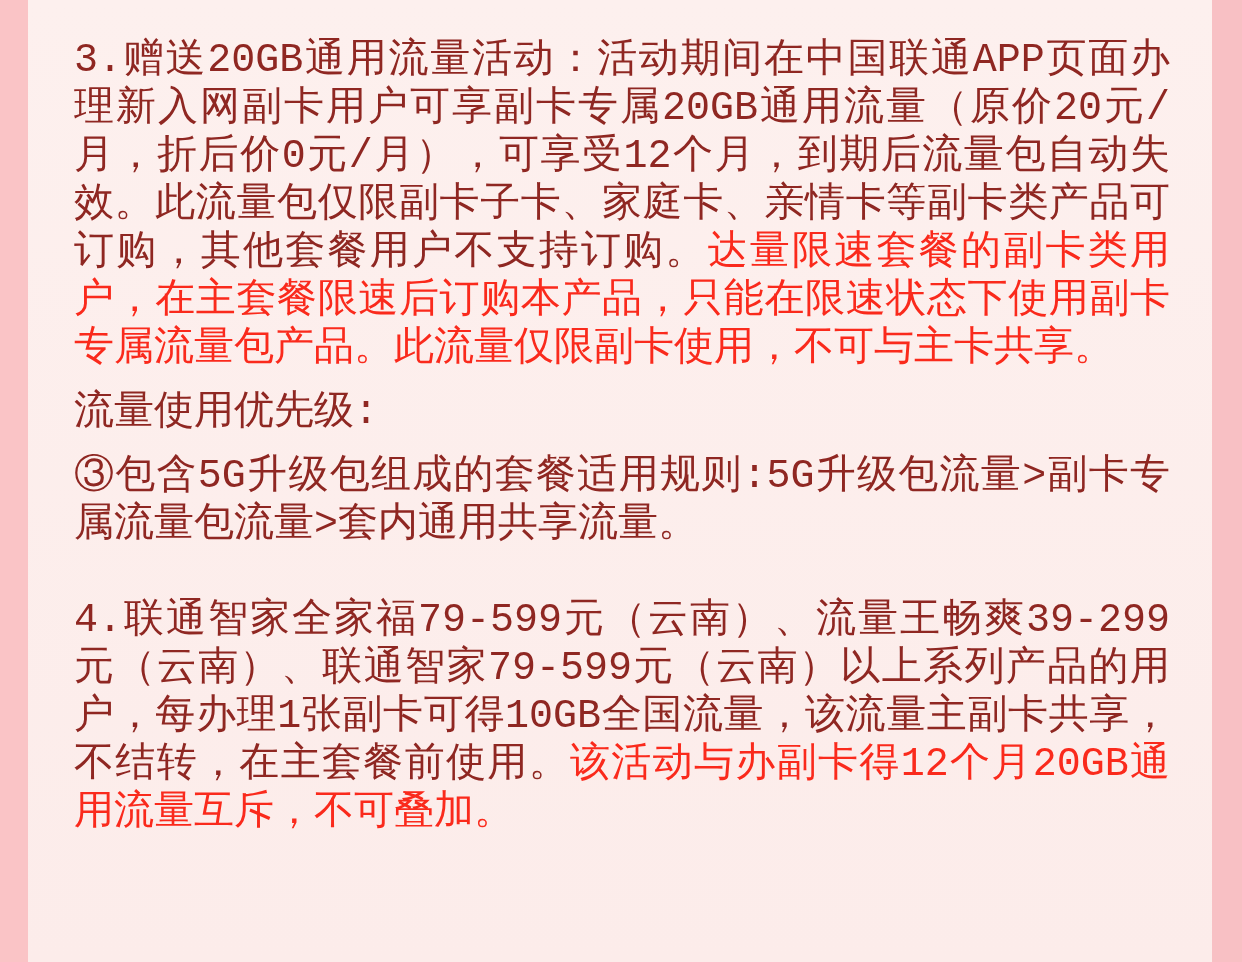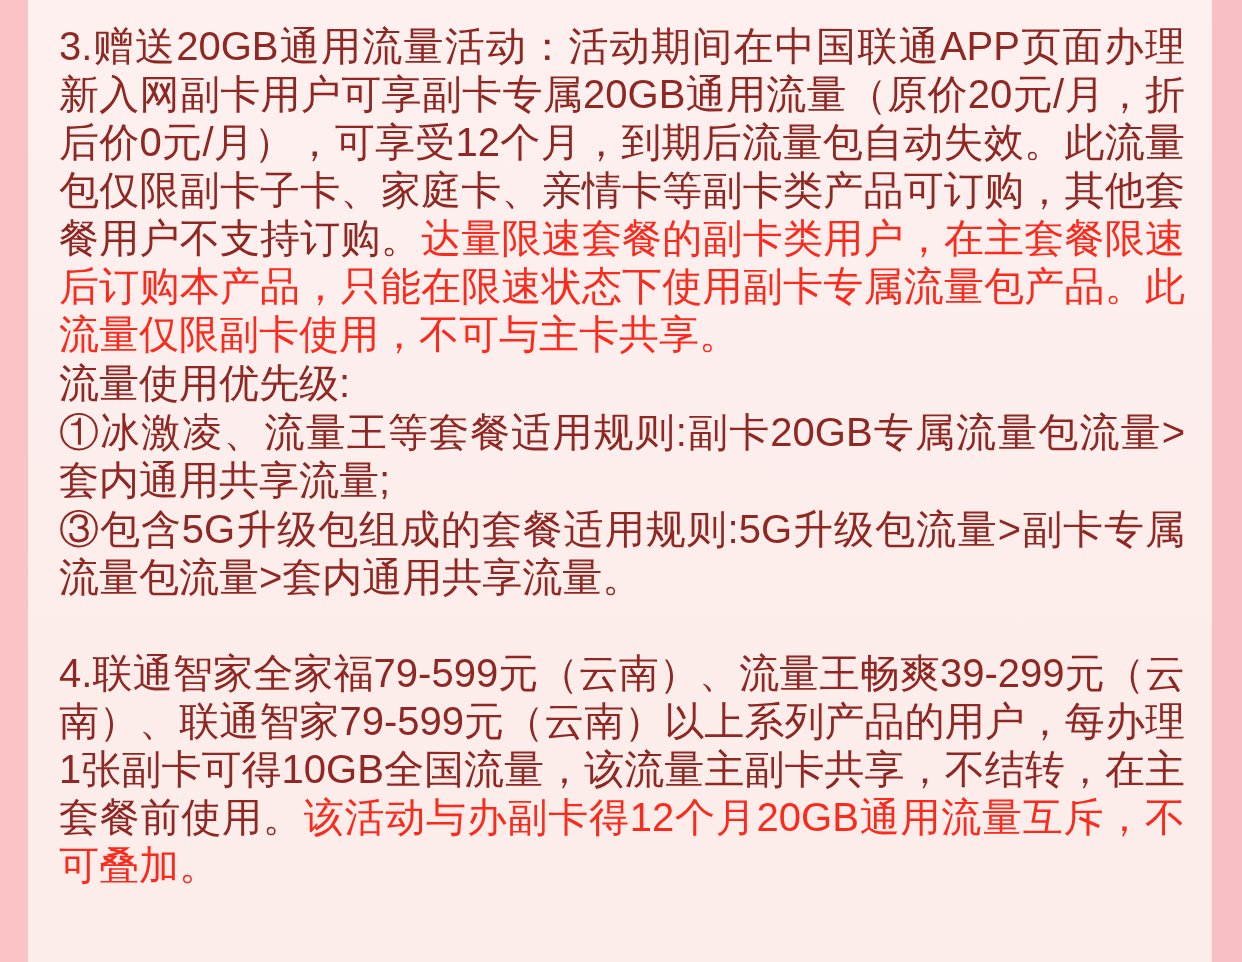--- a/index.html
+++ b/index.html
@@ -35,43 +35,43 @@
     right: 56px;
     top: 21px;
     font-size: 40px;
     line-height: 48px;
     color: #8f2722;
     text-align: justify;
     text-justify: inter-character;
     word-break: break-all;
   }
   .content p {
-    margin: 1px;
+    margin: 16px;
     padding: 0;
+    font-family: Liberation Mono, monospace;
   }
   .highlight {
     color: #fa2a1c;
   }
   .clause-4 {
     margin-top: 48px !important;
   }
 </style>
 </head>
 <body>
 
 <div class="edge-stripe left"></div>
 <div class="edge-stripe right"></div>
 
 <div class="content">
 
   <p><span>3.赠送20GB通用流量活动：活动期间在中国联通APP页面办理新入网副卡用户可享副卡专属20GB通用流量（原价20元/月，折后价0元/月），可享受12个月，到期后流量包自动失效。此流量包仅限副卡子卡、家庭卡、亲情卡等副卡类产品可订购，其他套餐用户不支持订购。</span><span class="highlight">达量限速套餐的副卡类用户，在主套餐限速后订购本产品，只能在限速状态下使用副卡专属流量包产品。此流量仅限副卡使用，不可与主卡共享。</span></p>
 
   <p>流量使用优先级:</p>
 
-  <p>①冰激凌、流量王等套餐适用规则:副卡20GB专属流量包流量&gt;套内通用共享流量;</p>
 
 
   <p>③包含5G升级包组成的套餐适用规则:5G升级包流量&gt;副卡专属流量包流量&gt;套内通用共享流量。</p>
 
 
   <p class="clause-4"><span>4.联通智家全家福79-599元（云南）、流量王畅爽39-299元（云南）、联通智家79-599元（云南）以上系列产品的用户，每办理1张副卡可得10GB全国流量，该流量主副卡共享，不结转，在主套餐前使用。</span><span class="highlight">该活动与办副卡得12个月20GB通用流量互斥，不可叠加。</span></p>
 
 </div>
 
 </body></html>

